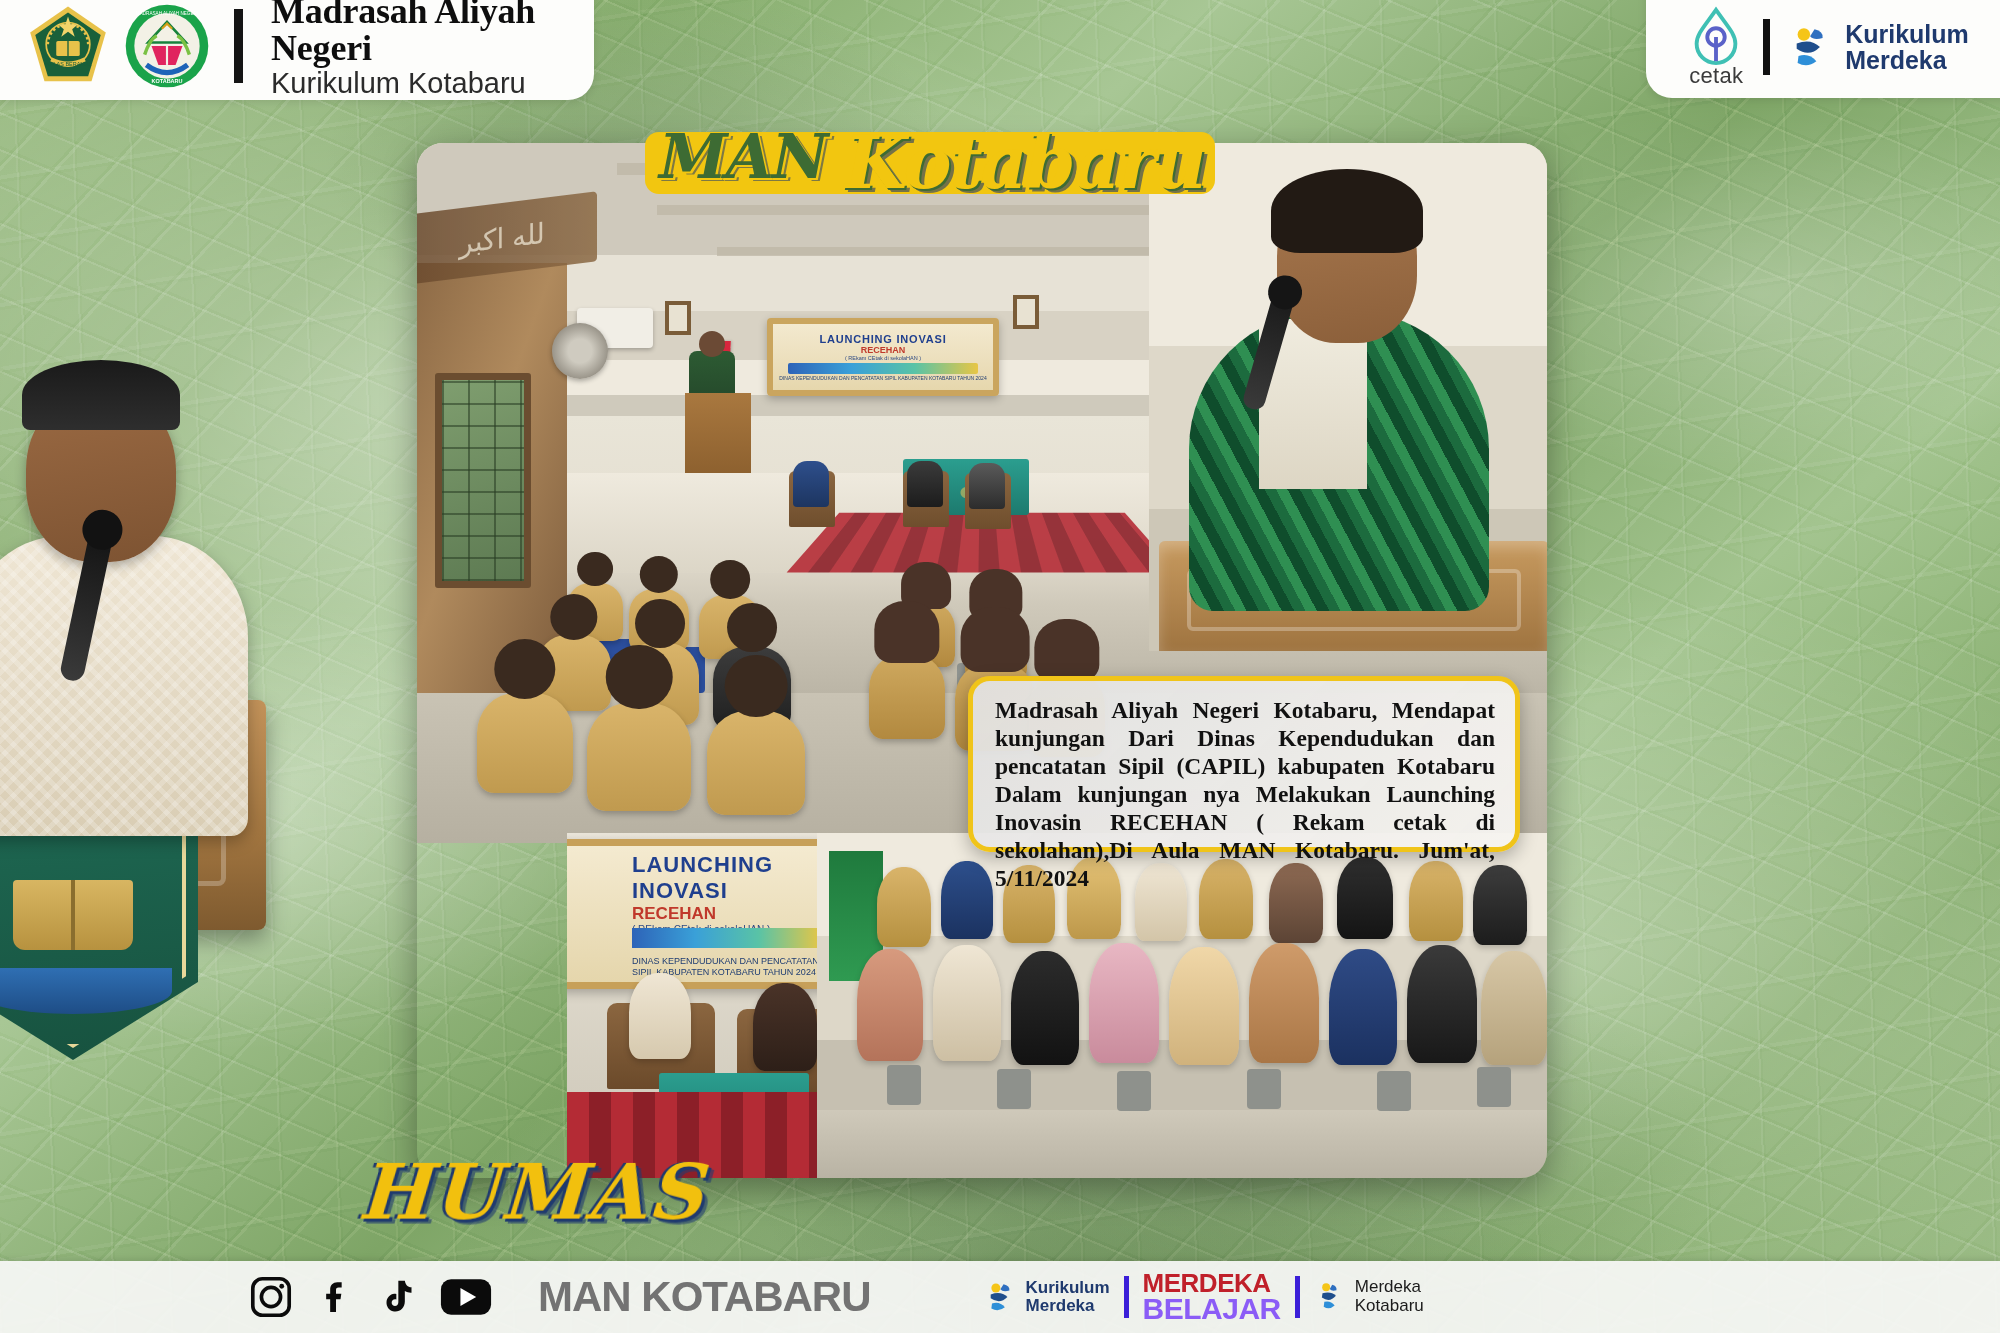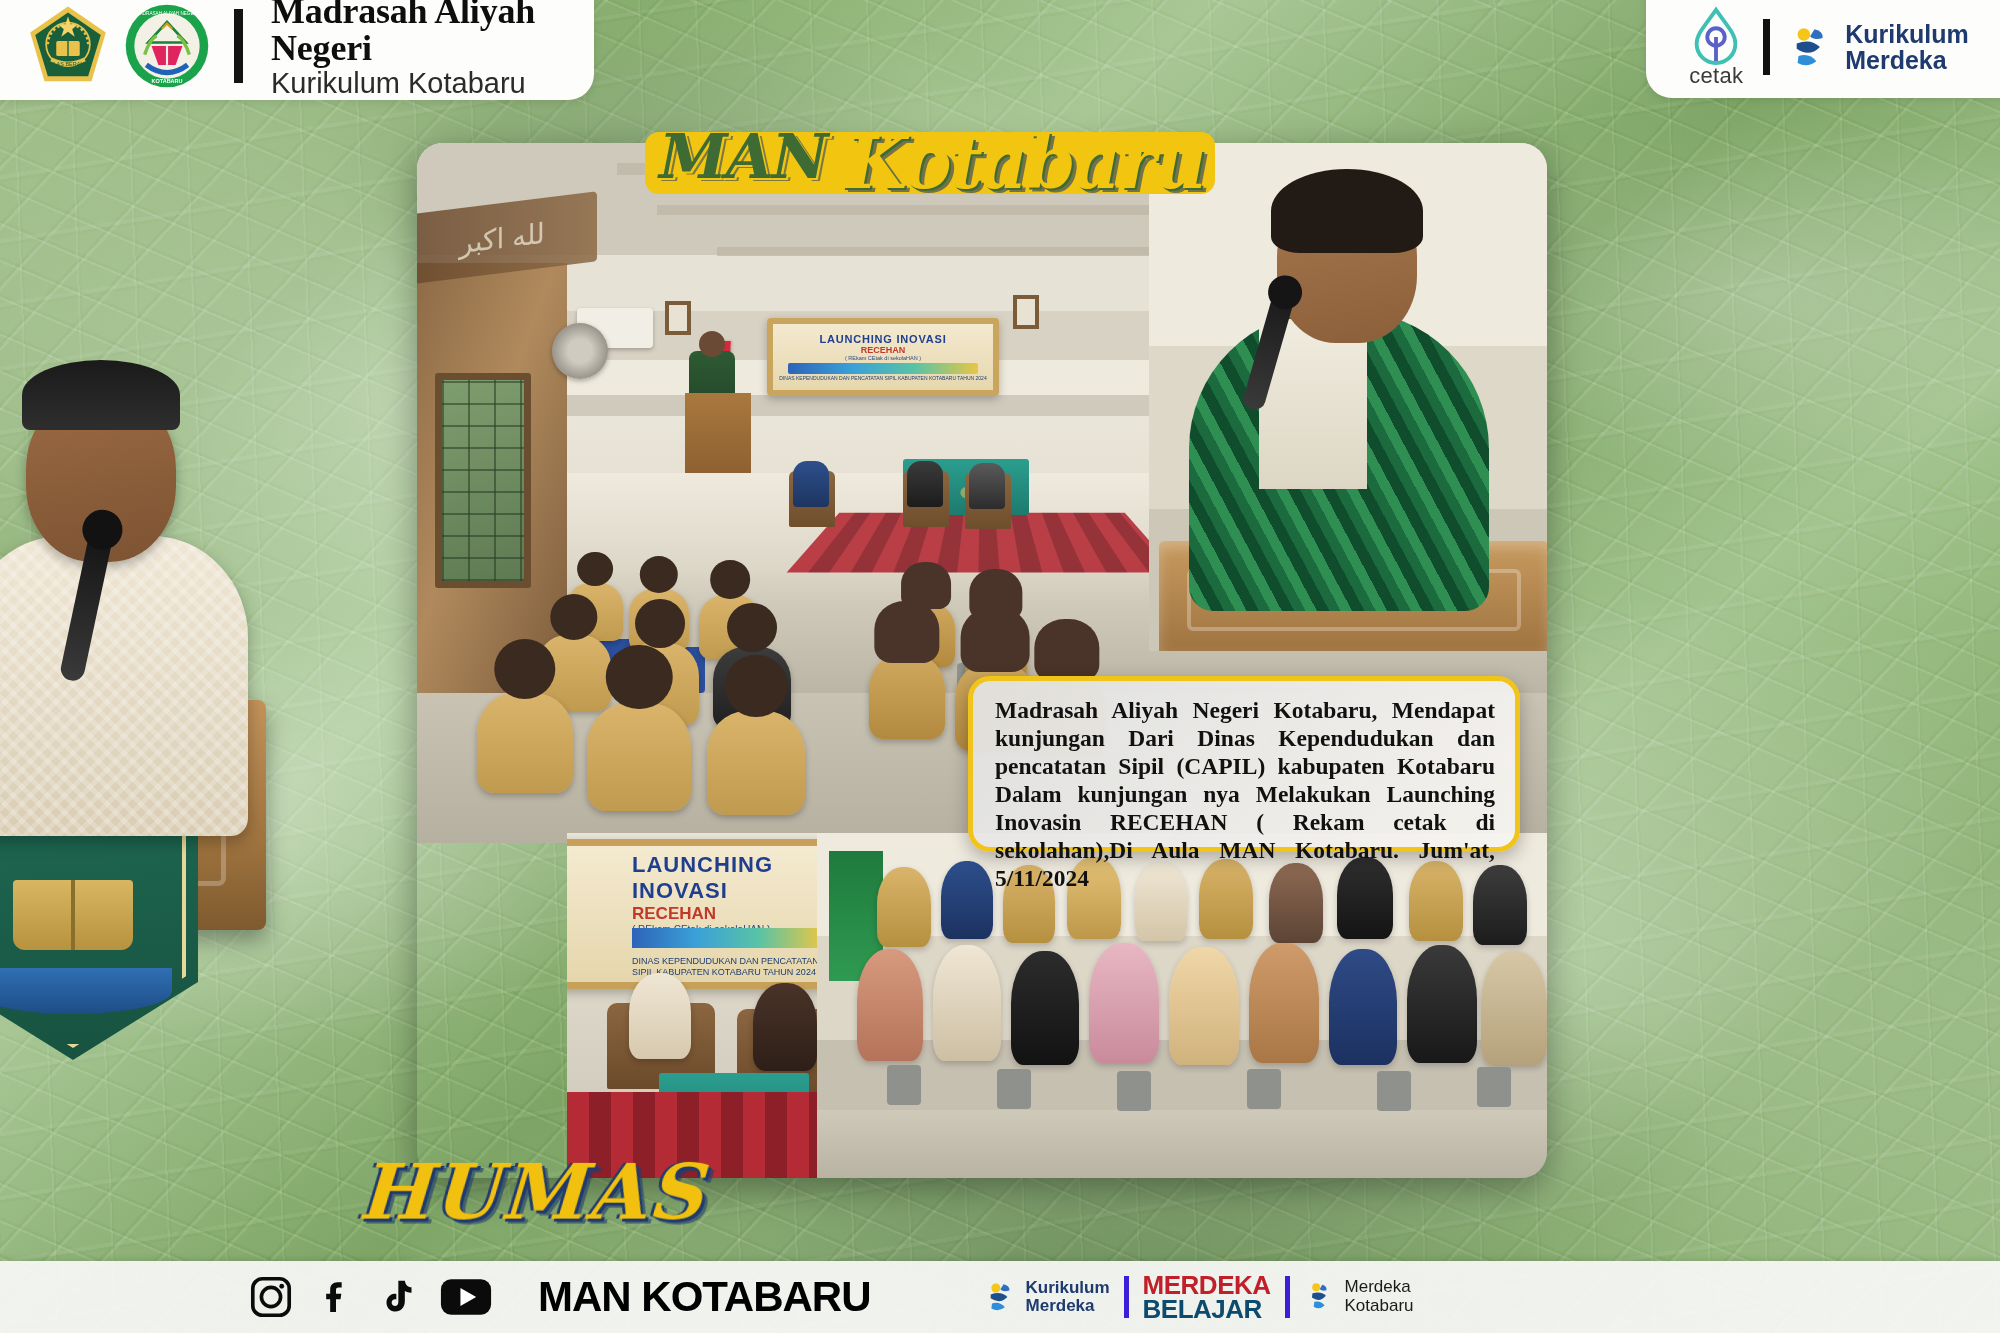--- a/index.html
+++ b/index.html
@@ -472,30 +472,30 @@
   .footer{
     position:absolute; left:0; bottom:0; width:100%; height:72px;
     background: rgba(248,248,246,.93);
     display:flex; align-items:center;
     z-index: 50;
     box-shadow: 0 -2px 6px rgba(0,0,0,.10);
   }
   .soc { display:flex; align-items:center; gap:22px; margin-left:248px; }
   .soc svg { display:block; }
   .soc-label{
-    font-weight:700; font-size:42px; letter-spacing:-1px; color:#000000;
+    font-weight:700; font-size:42px; letter-spacing:-1px; color:#737373;
     margin-left:24px;
   }
   .merdeka-group{ display:flex; align-items:center; gap:14px; margin-left:112px; }
   .mg-km{ display:flex; align-items:center; gap:7px; }
   .mg-km-text{ font-weight:700; font-size:17px; line-height:1.08; color:#1f3a6e; }
   .vbar-blue{ width:5px; height:42px; background:#3b1fd8; }
   .mb-block{ display:flex; flex-direction:column; line-height:.94; }
   .mb-1{ font-weight:700; font-size:26px; letter-spacing:-.5px; color:#c0202a; }
-  .mb-2{ font-weight:700; font-size:26px; letter-spacing:-.5px; color:#0c4a6e; }
+  .mb-2{ font-weight:700; font-size:30px; letter-spacing:-.5px; color:#8b5cf6; }
   .mm-text{ font-size:17px; line-height:1.1; color:#1b1b1b; }
   .site{ display:flex; align-items:center; gap:18px; margin-left:100px; }
   .site-url{ font-weight:700; font-size:43px; letter-spacing:-1.2px; color:#0b0b0b; }
 </style>
 </head>
 <body>
 
 <div id="poster">
 
   <div class="hdr-left">

